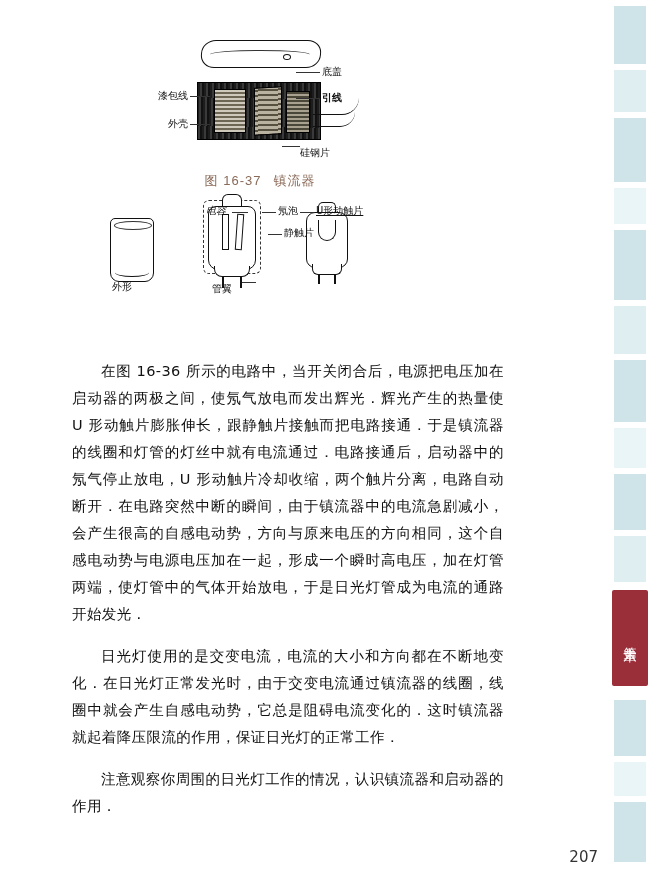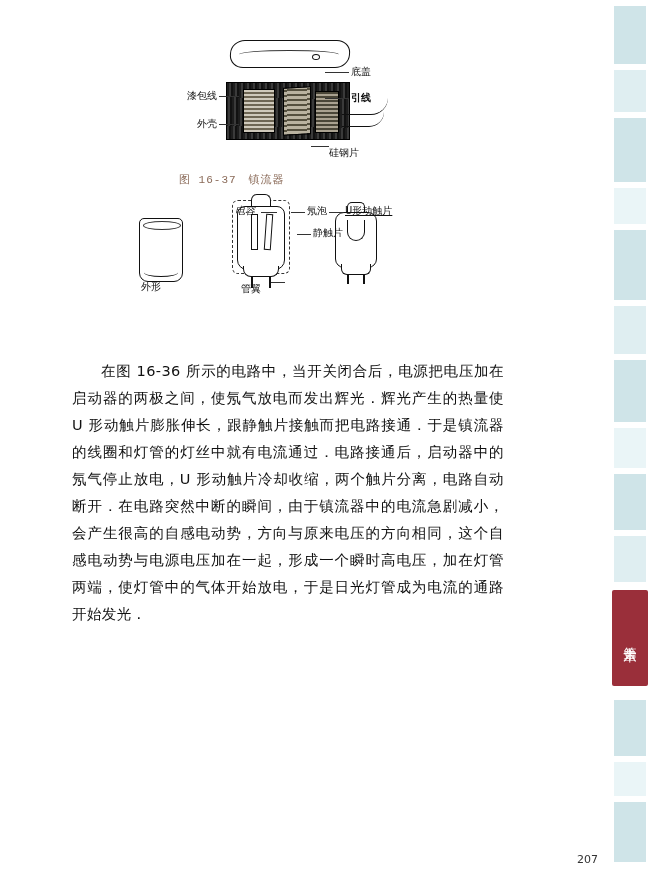--- a/index.html
+++ b/index.html
@@ -55,29 +55,28 @@
     letter-spacing: 1px;
     font-family: "DejaVu Sans", sans-serif;
   }
 
   
   #figures {
     position: absolute;
     left: 0;
     top: 0;
     width: 600px;
-    margin-left: 29px;
   }
 
   .fig-caption {
-    text-align: left;
-    font-size: 11px;
+    text-align: center;
+    font-size: 13px;
     color: #8a6a58;
     letter-spacing: 1px;
-    font-family: Liberation Mono, monospace;
+    font-family: Liberation Sans, sans-serif;
   }
   .fig-caption .fig-num { margin-right: 12px; }
 
   .lbl {
     position: absolute;
     font-size: 10px;
     color: #111;
     font-family: "DejaVu Sans", sans-serif;
     white-space: nowrap;
   }
@@ -364,21 +363,21 @@
   }
   #body-text p {
     margin: 15px 0 0 0;
     text-indent: 2em;
   }
 
   #page-number {
     position: absolute;
     right: 52px;
     bottom: 28px;
-    font-size: 11px;
+    font-size: 15px;
     color: #333;
     font-family: "DejaVu Sans", sans-serif;
   }
 </style>
 </head>
 <body>
 
 <div id="right-rail">
   <div class="rail-block" style="top:6px;height:58px;"></div>
   <div class="rail-block light" style="top:70px;height:42px;"></div>
@@ -465,15 +464,17 @@
     <div class="lbl" style="left:316px; top:14px;text-decoration:underline;">U形动触片</div>
     <div class="lbl" style="left:284px; top:36px;">静触片</div>
     <div class="lbl" style="left:112px; top:90px;">外形</div>
     <div class="lbl" style="left:212px; top:92px;">管翼</div>
 
   </div>
 </div>
 
 <div id="body-text">
   <p>在图 16-36 所示的电路中，当开关闭合后，电源把电压加在启动器的两极之间，使氖气放电而发出辉光．辉光产生的热量使 U 形动触片膨胀伸长，跟静触片接触而把电路接通．于是镇流器的线圈和灯管的灯丝中就有电流通过．电路接通后，启动器中的氖气停止放电，U 形动触片冷却收缩，两个触片分离，电路自动断开．在电路突然中断的瞬间，由于镇流器中的电流急剧减小，会产生很高的自感电动势，方向与原来电压的方向相同，这个自感电动势与电源电压加在一起，形成一个瞬时高电压，加在灯管两端，使灯管中的气体开始放电，于是日光灯管成为电流的通路开始发光．</p>
+  <p>日光灯使用的是交变电流，电流的大小和方向都在不断地变化．在日光灯正常发光时，由于交变电流通过镇流器的线圈，线圈中就会产生自感电动势，它总是阻碍电流变化的．这时镇流器就起着降压限流的作用，保证日光灯的正常工作．</p>
+  <p>注意观察你周围的日光灯工作的情况，认识镇流器和启动器的作用．</p>
 </div>
 
 <div id="page-number">207</div>
 
 </body></html>

